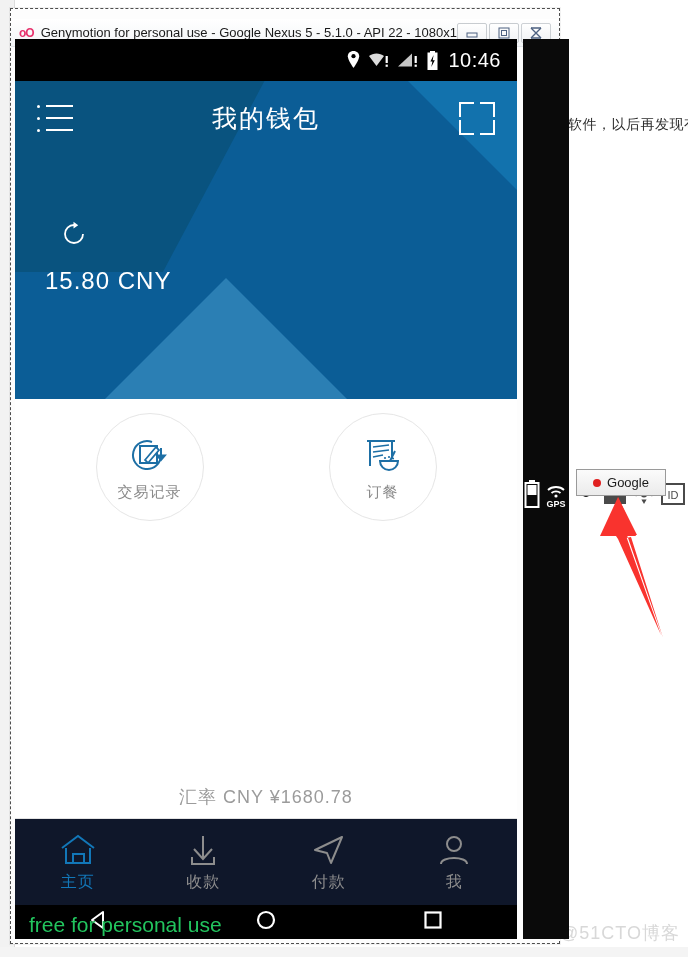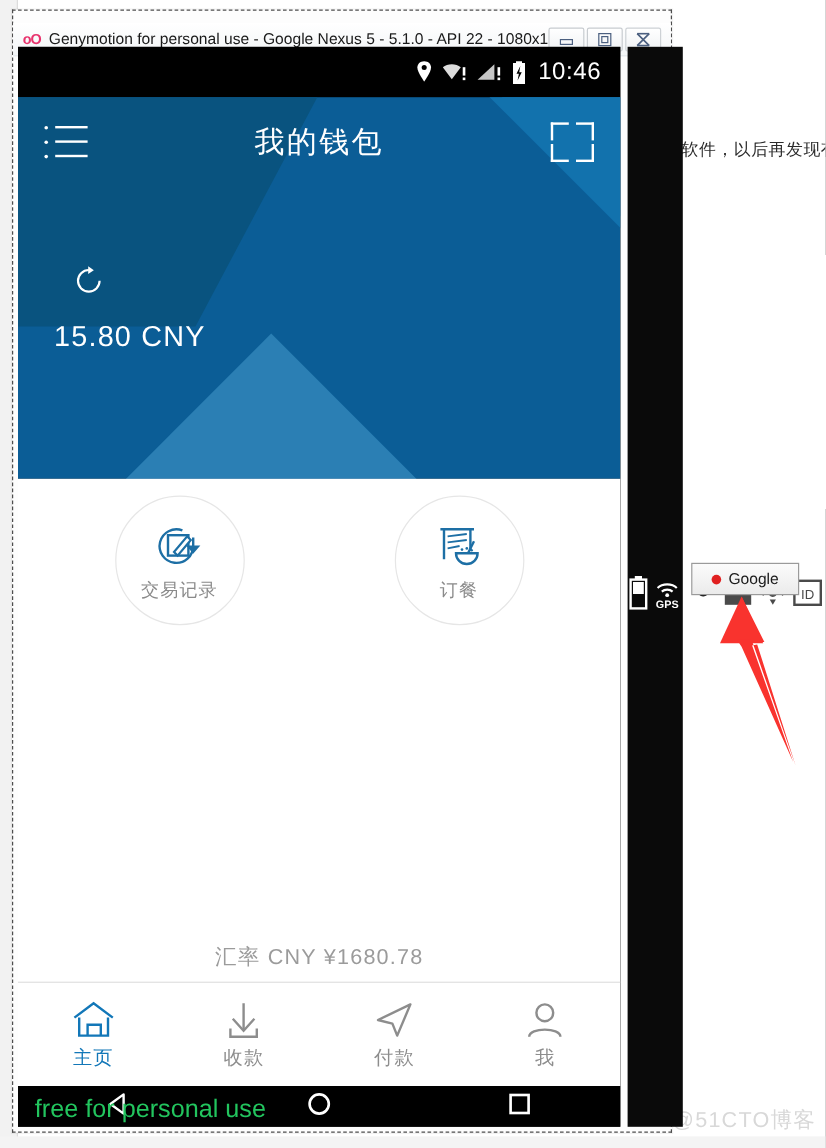--- a/index.html
+++ b/index.html
@@ -105,21 +105,21 @@
 
   #rate-bar{
     position:absolute;left:0;bottom:0;width:100%;height:44px;
     display:flex;align-items:center;justify-content:center;
     border-bottom:1px solid #e3e3e3;box-sizing:border-box;
   }
   #rate-text{font-size:18px;color:#9b9b9b;letter-spacing:1px;}
 
   
   #tabbar{
-    position:absolute;left:0;top:780px;width:100%;height:86px;background:#ffffff;
+    position:absolute;left:0;top:780px;width:100%;height:86px;background:#0f172a;
     display:flex;align-items:center;text-align:center;
   }
   .tab-item{flex:1;display:flex;flex-direction:column;align-items:center;justify-content:center;gap:4px;}
   .tab-icon{height:36px;display:flex;align-items:center;justify-content:center;}
   .tab-label{font-size:16px;color:#8d8d8d;letter-spacing:1px;}
   .tab-item.active .tab-label{color:#1277b8;}
 
   
   #nav-bar{
     position:absolute;left:0;top:866px;width:100%;height:34px;background:#000;

